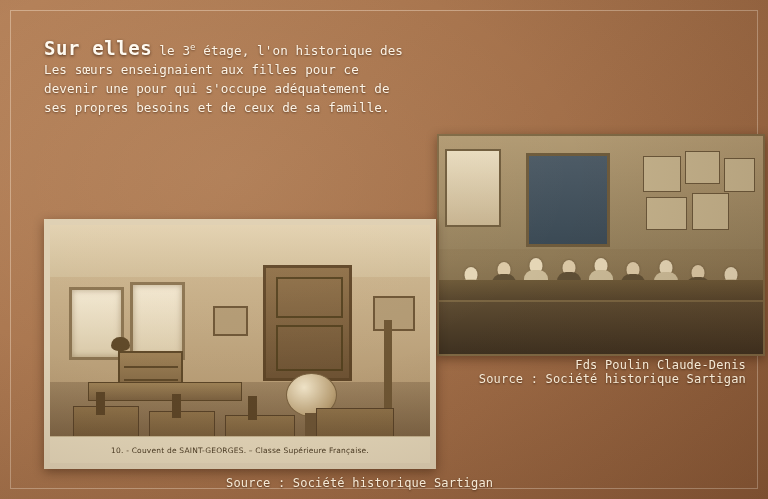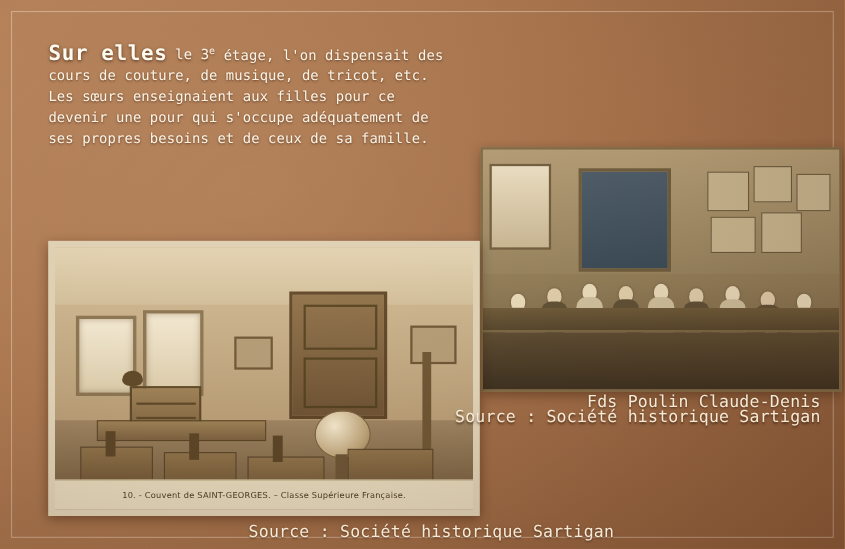--- a/index.html
+++ b/index.html
@@ -266,21 +266,21 @@
     border-radius: 9px 9px 2px 2px;
     background: #cbbb98;
   }
   .pupil.dark .body { background: #5f4f35; }
   .pupil.dark .head { background: #dcc9a6; }
 
   
   .src {
     position: absolute;
     font-family: "DejaVu Sans Mono", monospace;
-    font-size: 15px;
+    font-size: 12px;
     color: #f6ead6;
     text-shadow: 0 1px 2px rgba(40,18,5,0.6);
     letter-spacing: 0.2px;
     line-height: 14px;
     z-index: 6;
   }
   .src-right {
     right: 22px;
     top: 358px;
     text-align: right;
@@ -292,23 +292,22 @@
 </style>
 </head>
 <body>
 
 <div class="slide">
 
   <div class="inner-frame"></div>
 
   <div class="text-block">
     <div class="para">
-      <span class="lead">Sur elles</span><span style="margin-left:7px;margin-top:27px;">le 3</span><span class="ord">e</span><span> étage, l'on dispensait des</span>
+      <span class="lead">Sur elles</span><span style="margin-left:7px;margin-top:27px;">le 3</span><span class="ord">e</span><span> étage, l'on historique des</span>
     </div>
-    <div class="para">cours de couture, de musique, de tricot, etc.</div>
     <div class="para">Les sœurs enseignaient aux filles pour ce</div>
     <div class="para">devenir une pour qui s'occupe adéquatement de</div>
     <div class="para">ses propres besoins et de ceux de sa famille.</div>
   </div>
 
   <div class="photo photo-right">
     <div class="ph-inner">
       <div class="cls">
         <div class="wall"></div>
         <div class="window-r"></div>

